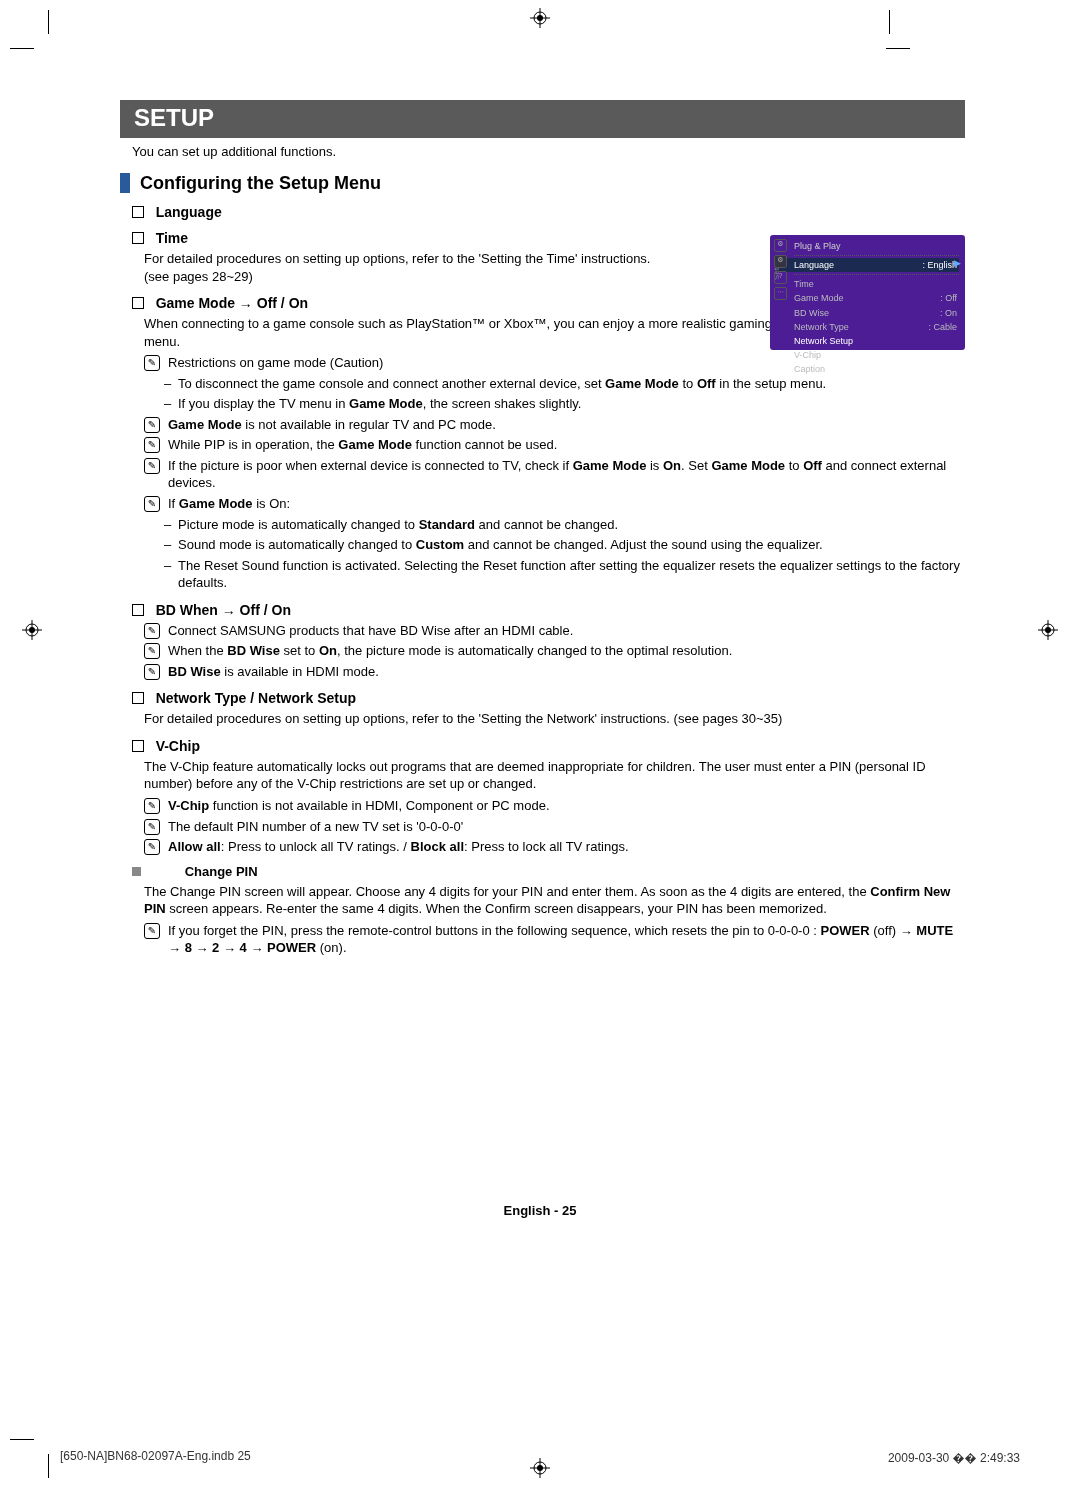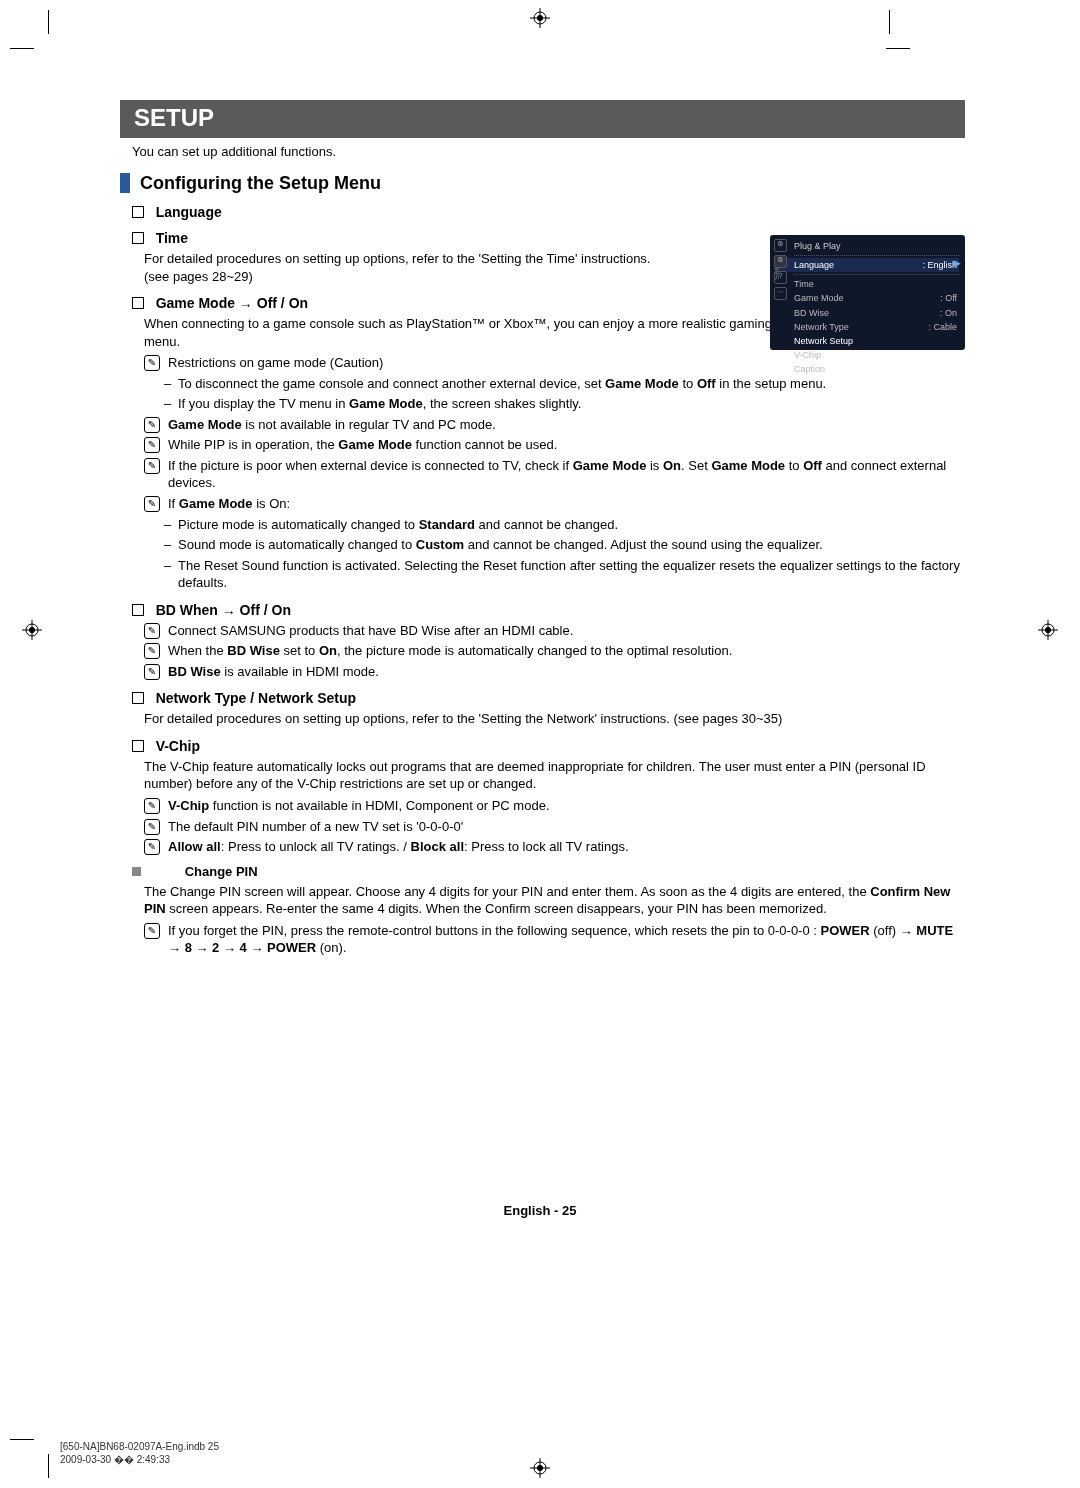--- a/index.html
+++ b/index.html
@@ -114,21 +114,21 @@
     font-weight: bold;
     font-size: 13px;
     margin-left: 32px;
   }
   .menu-shot {
     position: absolute;
     right: 0;
     top: 135px;
     width: 195px;
     height: 115px;
-    background: #0f172a;
+    background: #4c1d95;
     color: #bbb;
     font-size: 9px;
     border-radius: 3px;
     padding: 4px 6px;
     box-sizing: border-box;
   }
   .menu-row {
     display: flex;
     justify-content: space-between;
     padding: 1px 2px 1px 18px;
@@ -172,25 +172,24 @@
     bottom: 270px;
     text-align: center;
     font-weight: bold;
     font-size: 13px;
   }
   .print-marks {
     position: absolute;
     bottom: 22px;
     left: 60px;
     right: 60px;
-    font-size: 10px;
+    font-size: 12px;
     color: #333;
     display: flex;
     justify-content: space-between;
-    flex-direction: column;
   }
   .reg-mark {
     position: absolute;
     width: 20px; height: 20px;
   }
   .reg-mark svg { width: 20px; height: 20px; }
   .reg-top { left: 50%; top: 8px; margin-left: -10px; }
   .reg-left { left: 22px; top: 620px; }
   .reg-right { right: 22px; top: 620px; }
   .reg-bottom { left: 50%; bottom: 10px; margin-left: -10px; }

